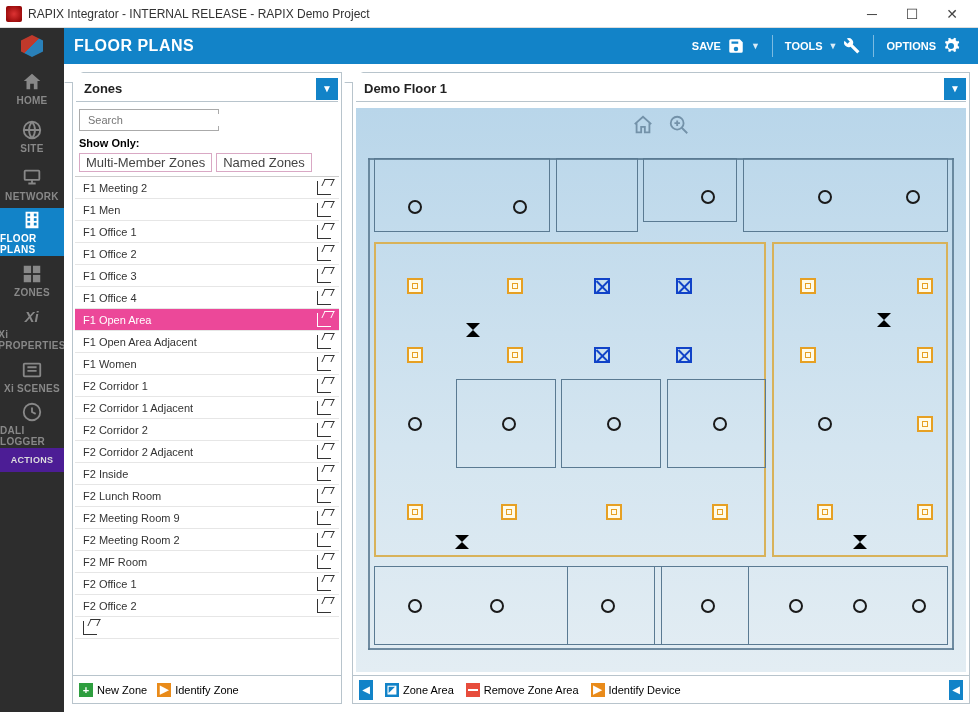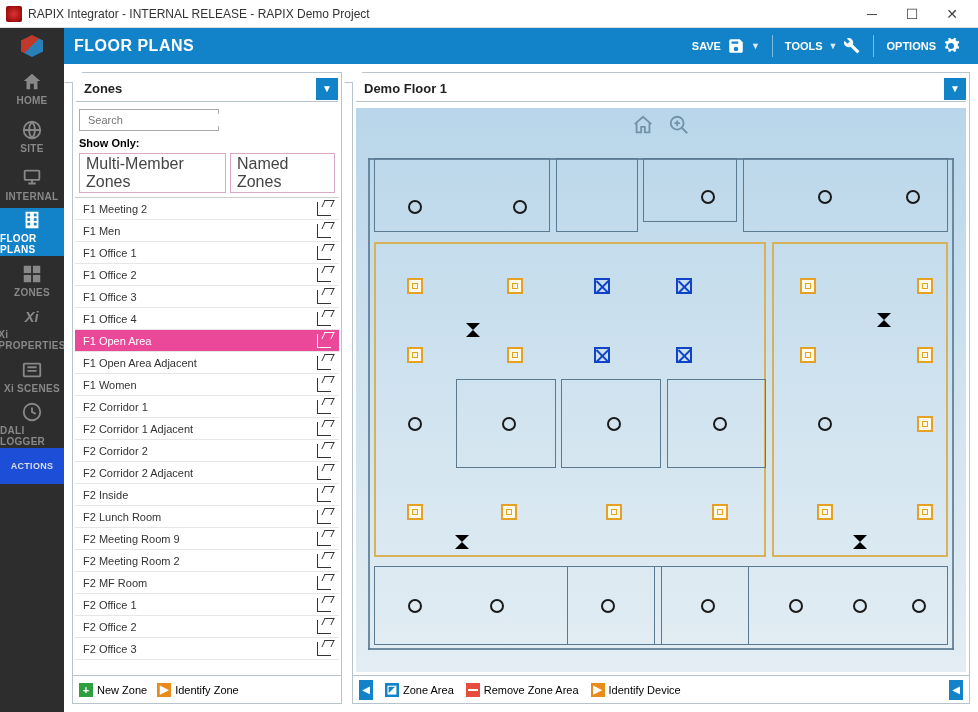--- a/index.html
+++ b/index.html
@@ -9,21 +9,21 @@
 .titlebar .tt{flex:1;font-size:12px;color:#333}
 .titlebar .wbtn{width:40px;height:24px;display:flex;align-items:center;justify-content:center;color:#444;font-size:14px}
 .shell{display:flex;height:calc(100% - 28px)}
 .sidebar{width:64px;background:#2d2d2d;display:flex;flex-direction:column}
 .sb-logo{height:36px;display:flex;align-items:center;justify-content:center}
 .sb-logo div{width:22px;height:22px;background:linear-gradient(135deg,#c0392b 50%,#2980b9 50%);clip-path:polygon(50% 0,100% 25%,100% 75%,50% 100%,0 75%,0 25%)}
 .sb-item{height:48px;display:flex;flex-direction:column;align-items:center;justify-content:center;color:#888;cursor:pointer;gap:2px}
 .sb-item.active{background:#1283c8;color:#fff}
 .sb-item svg,.sb-item .ico{width:22px;height:22px;fill:currentColor}
 .sb-item span{font-size:10px;font-weight:600;letter-spacing:.3px}
-.sb-item.actions{background:#1d4ed8;height:36px}
+.sb-item.actions{background:#4c1d95;height:24px}
 .sb-item.actions span{font-size:9px;color:#ddd}
 .main{flex:1;display:flex;flex-direction:column;background:#fff}
 .ribbon{height:36px;background:#1283c8;display:flex;align-items:center;padding:0 10px;color:#fff}
 .ribbon h1{font-size:16px;font-weight:700;letter-spacing:.5px;flex:1}
 .rbtn{display:flex;align-items:center;gap:6px;padding:0 8px;height:36px;font-size:11px;font-weight:600;cursor:pointer}
 .rbtn .caret{font-size:9px;opacity:.85}
 .sep{width:1px;height:22px;background:rgba(255,255,255,.45);margin:0 4px}
 .content{flex:1;display:flex;gap:10px;padding:8px;overflow:hidden}
 .panel{background:#fff;border:1px solid #b8c4cc;display:flex;flex-direction:column;position:relative}
 .panel.left{width:270px}
@@ -31,21 +31,21 @@
 .panel::before,.panel::after{content:"";position:absolute;width:10px;height:10px;background:#fff}
 .panel::before{top:-1px;left:-1px;border-right:1px solid #b8c4cc;border-bottom:1px solid #b8c4cc;transform:skew(-35deg);transform-origin:top right}
 .dd{height:26px;background:#fff;border-bottom:1px solid #b8c4cc;display:flex;align-items:center;margin:3px}
 .dd span{flex:1;padding:0 8px;font-weight:700;font-size:13px;color:#222}
 .dd .ar{width:22px;height:22px;background:#1283c8;color:#fff;display:flex;align-items:center;justify-content:center;font-size:10px}
 .search{margin:4px 6px;display:flex;align-items:center;border:1px solid #aaa;height:22px;padding:0 4px;width:140px}
 .search input{border:none;outline:none;flex:1;font-size:11px;margin-left:4px}
 .showonly{padding:2px 6px;font-size:11px}
 .showonly b{font-size:11px}
 .filters{display:flex;gap:4px;padding:2px 6px 4px}
-.chip{border:1px solid #d9a8c4;padding:1px 6px;font-size:16px;color:#444;background:#fff}
+.chip{border:1px solid #d9a8c4;padding:1px 6px;font-size:13px;color:#444;background:#fff}
 .zlist{flex:1;overflow-y:auto;border-top:1px solid #ccc;margin:0 2px}
 .zlist::-webkit-scrollbar{width:14px}
 .zlist::-webkit-scrollbar-thumb{background:#c5c5c5;border:1px solid #aaa}
 .zrow{display:flex;align-items:center;height:22px;padding:0 8px;border-bottom:1px solid #e6e6e6;color:#333;cursor:pointer}
 .zrow.sel{background:#ec4899;color:#fff}
 .zrow .zn{flex:1;font-size:11px}
 .zrow .zi{width:14px;height:14px;position:relative}
 .zrow .zi::before{content:"";position:absolute;inset:0;border:1.5px solid currentColor;border-top:none;border-right:none}
 .zrow .zi::after{content:"";position:absolute;top:-2px;right:-2px;width:8px;height:6px;border:1.5px solid currentColor;border-bottom:none;transform:skewX(-25deg)}
 .footbar{height:28px;border-top:1px solid #b8c4cc;display:flex;align-items:center;padding:0 6px;gap:10px;font-size:11px}
@@ -106,21 +106,21 @@
             <circle cx="12" cy="12" r="9" fill="none" stroke="currentColor" stroke-width="2"></circle>
             <path d="M3 12h18M12 3a14 14 0 010 18M12 3a14 14 0 000 18" fill="none" stroke="currentColor" stroke-width="2"></path>
           </svg>
           <span>SITE</span>
         </div>
         <div class="sb-item">
           <svg viewBox="0 0 24 24">
             <rect x="4" y="4" width="16" height="10" rx="1" fill="none" stroke="currentColor" stroke-width="2"></rect>
             <path d="M8 18h8M12 14v4" stroke="currentColor" stroke-width="2"></path>
           </svg>
-          <span>INTERNAL</span>
+          <span>NETWORK</span>
         </div>
         <div class="sb-item active">
           <svg viewBox="0 0 24 24">
             <rect x="5" y="3" width="14" height="18" fill="currentColor"></rect>
             <rect x="7" y="5" width="3" height="3" fill="#1283c8"></rect>
             <rect x="14" y="5" width="3" height="3" fill="#1283c8"></rect>
             <rect x="7" y="10" width="3" height="3" fill="#1283c8"></rect>
             <rect x="14" y="10" width="3" height="3" fill="#1283c8"></rect>
             <rect x="7" y="15" width="3" height="3" fill="#1283c8"></rect>
             <rect x="14" y="15" width="3" height="3" fill="#1283c8"></rect>
@@ -283,21 +283,20 @@
             </div>
             <div class="zrow">
               <div class="zn">F2 Office 1</div>
               <div class="zi"></div>
             </div>
             <div class="zrow">
               <div class="zn">F2 Office 2</div>
               <div class="zi"></div>
             </div>
             <div class="zrow">
-              <div class="zn">F2 Office 3</div>
               <div class="zi"></div>
             </div>
           </div>
         <div class="footbar">
           <div class="fbtn">
               <div class="ibox g">+</div>
               <span>New Zone</span>
             </div>
           <div class="fbtn">
               <div class="ibox o">▶</div>

